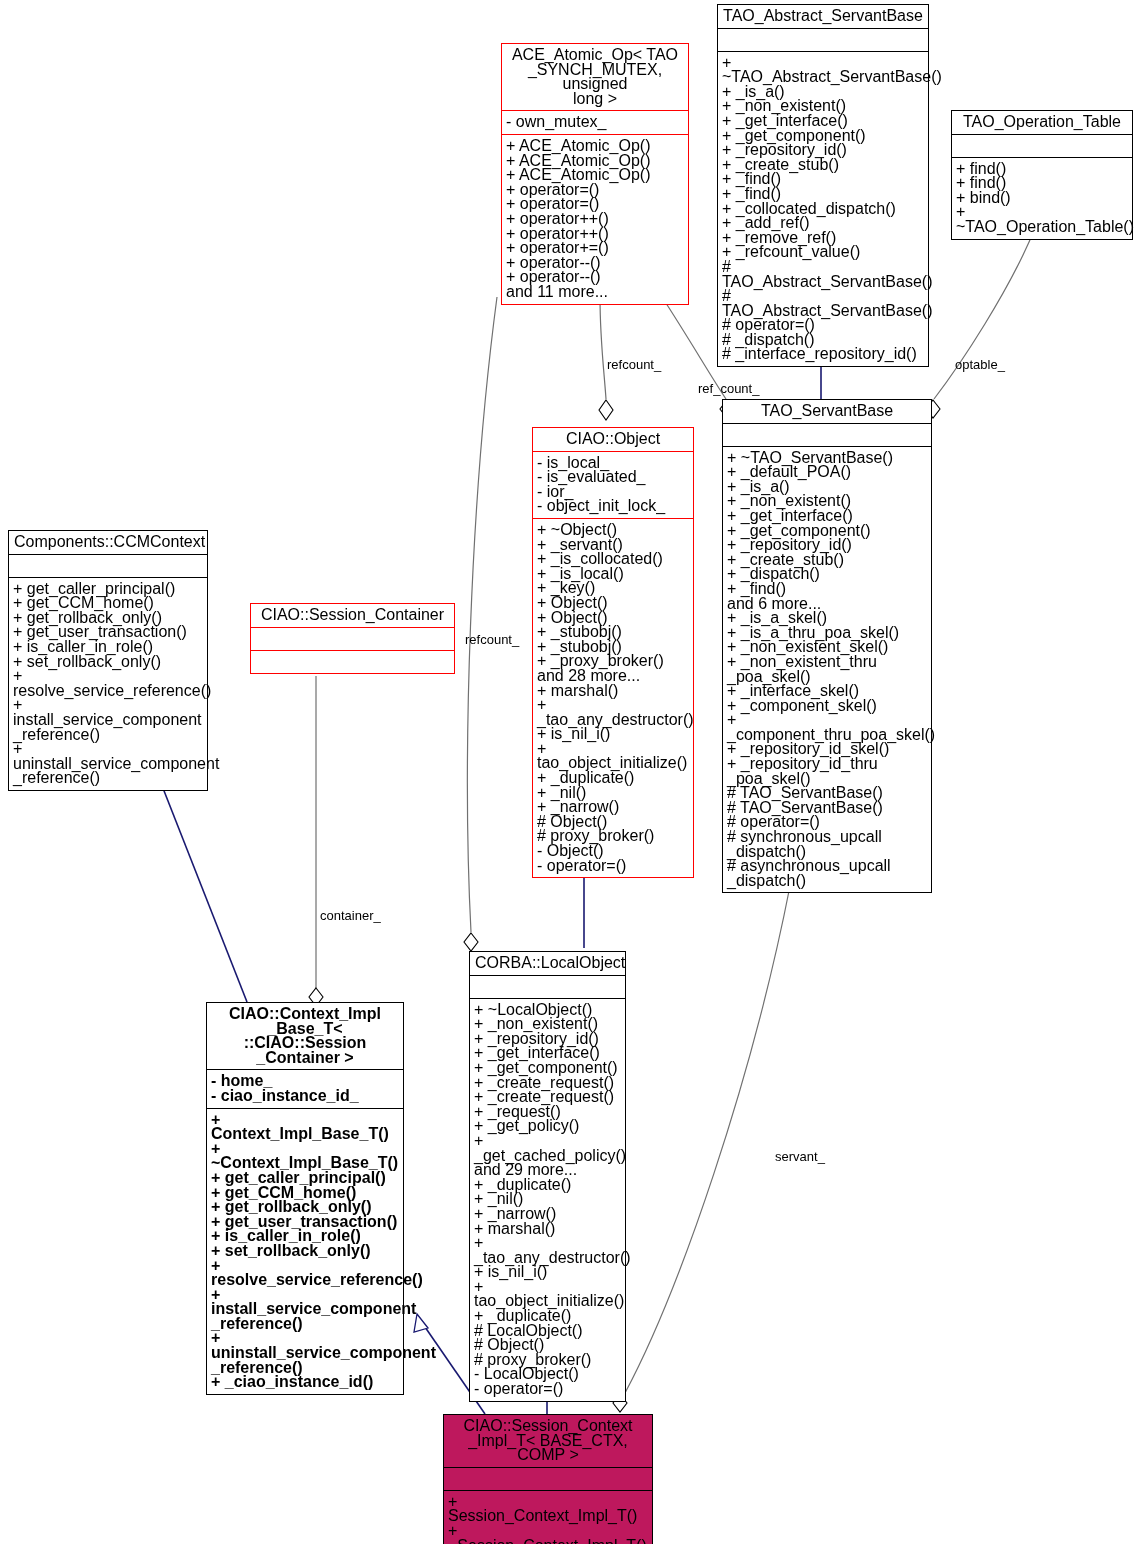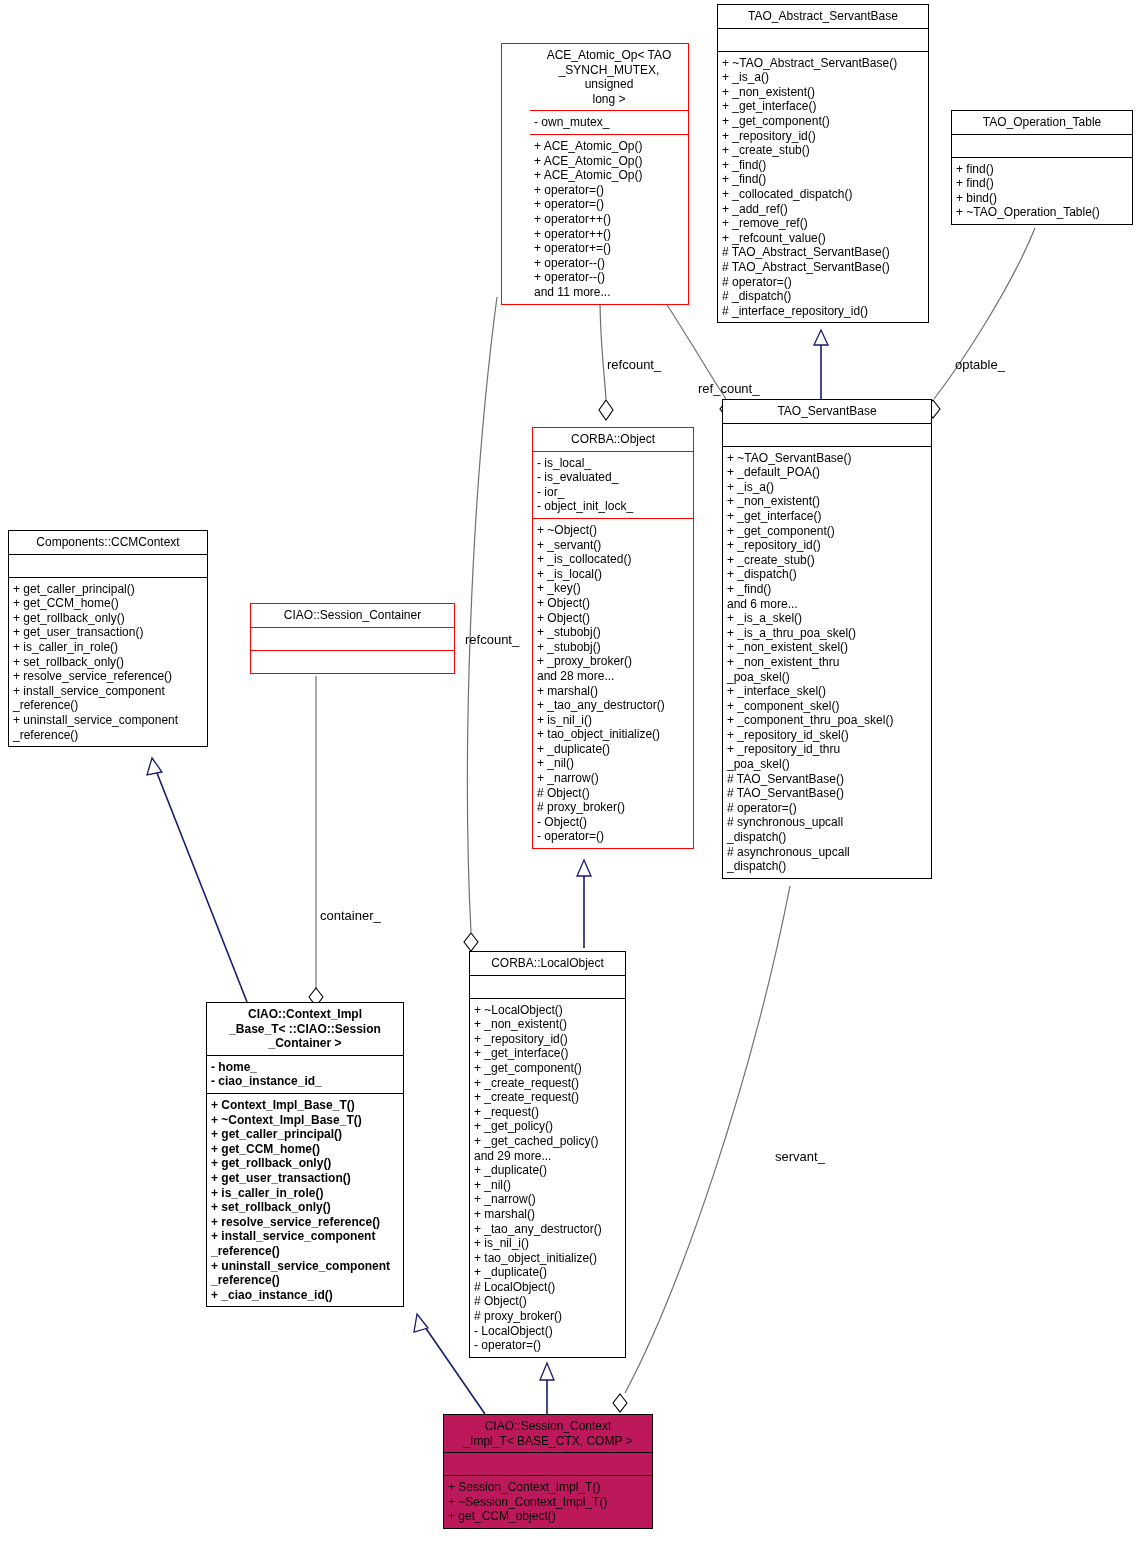--- a/index.html
+++ b/index.html
@@ -16,21 +16,21 @@
   }
   svg.edges{
     position:absolute;left:0;top:0;width:1137px;height:1544px;
     pointer-events:none;
   }
   .node{
     position:absolute;
     box-sizing:border-box;
     background:#ffffff;
     border:1px solid #000000;
-    font-size:12px;
+    font-size:16px;
     line-height:14.6px;
     color:#000;
   }
   .node.red{border-color:#ff0000;}
   .node.red .sep{border-top:1px solid #ff0000;}
   .node.gray{background:#be185d;border-color:#000;}
   .node .title{
     text-align:center;
     padding:4px 5px 4px 5px;
     white-space:pre-line;
@@ -88,21 +88,21 @@
     <line x1="485" y1="1414" x2="425" y2="1327" stroke="#191970" stroke-width="1.6"></line>
     <polygon points="417,1314 428,1328 414,1332" fill="#ffffff" stroke="#191970" stroke-width="1.3"></polygon>
 
     <line x1="547" y1="1414" x2="547" y2="1380" stroke="#191970" stroke-width="1.6"></line>
     <polygon points="547,1363 554,1380 540,1380" fill="#ffffff" stroke="#191970" stroke-width="1.3"></polygon>
 
     <path d="M 790,886 C 752,1080 680,1290 625,1393" fill="none" stroke="#707070" stroke-width="1.2"></path>
     <polygon points="620,1394 627,1403 620,1412 613,1403" fill="#ffffff" stroke="#000" stroke-width="1.1"></polygon>
   </svg>
 
-  <div class="node red" style="left:501px; top:43px; width:188px;padding-left:28px;">
+  <div class="node red" style="left:501px; top:43px; width:188px;">
     <div class="title">ACE_Atomic_Op&lt; TAO
 _SYNCH_MUTEX, unsigned
 long &gt;</div>
     <div class="sep"></div>
     <div class="compartment">- own_mutex_</div>
     <div class="sep"></div>
     <div class="compartment">+ ACE_Atomic_Op()
 + ACE_Atomic_Op()
 + ACE_Atomic_Op()
 + operator=()
@@ -181,21 +181,21 @@
 # TAO_ServantBase()
 # TAO_ServantBase()
 # operator=()
 # synchronous_upcall
 _dispatch()
 # asynchronous_upcall
 _dispatch()</div>
   </div>
 
   <div class="node red" style="left:532px; top:427px; width:162px;">
-    <div class="title">CORBA::Object</div>
+    <div class="title">CIAO::Object</div>
     <div class="sep"></div>
     <div class="compartment">- is_local_
 - is_evaluated_
 - ior_
 - object_init_lock_</div>
     <div class="sep"></div>
     <div class="compartment">+ ~Object()
 + _servant()
 + _is_collocated()
 + _is_local()

